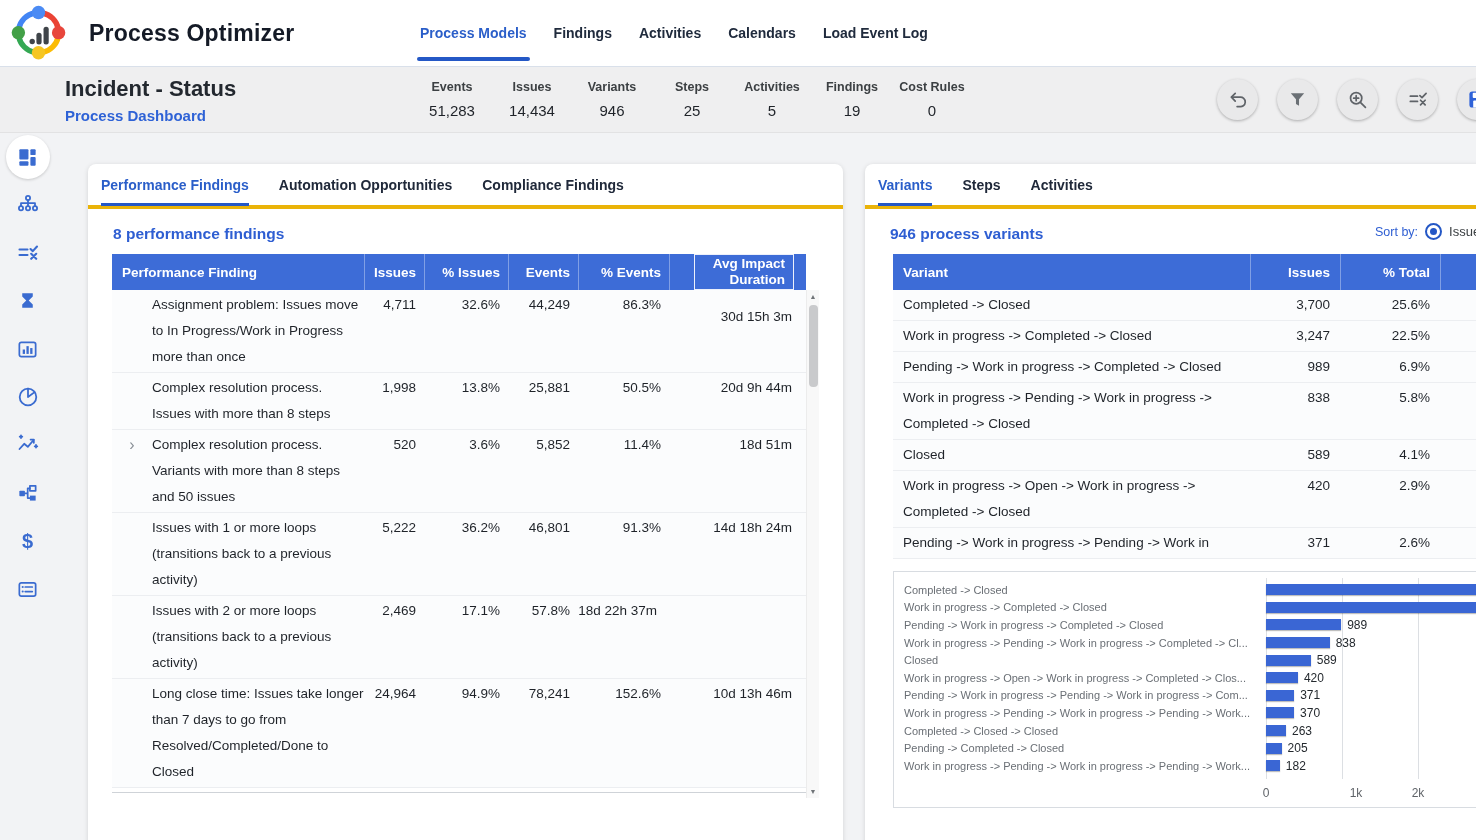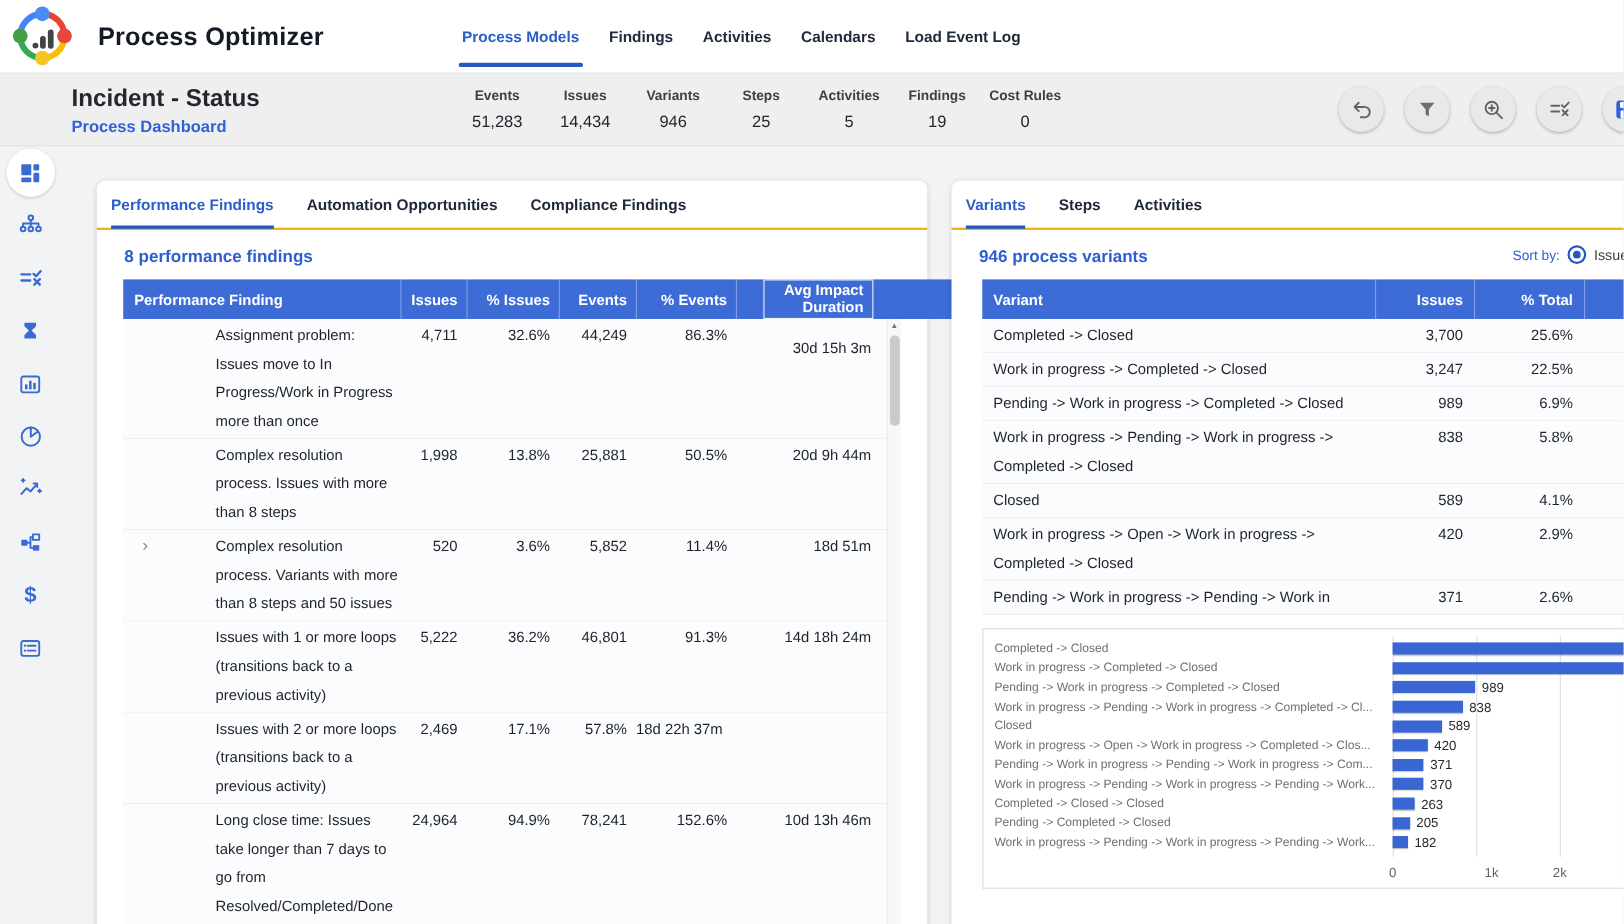--- a/index.html
+++ b/index.html
@@ -30,38 +30,38 @@
   .main { display:flex; height:707px; }
   .sidebar { width:55px; flex:none; display:flex; flex-direction:column; align-items:center; padding-top:2px; gap:4px; }
   .side-item { width:44px; height:44px; display:flex; align-items:center; justify-content:center; border-radius:50%; cursor:pointer; color:#3a6bd0; }
   .side-item.active { background:#fff; box-shadow:0 1px 3px rgba(0,0,0,.18); }
   .dollar { font-size:20px; font-weight:600; color:#3a6bd0; }
   .content { flex:1; position:relative; }
   .card { position:absolute; top:31px; background:#fff; border-radius:8px; box-shadow:0 1px 5px rgba(0,0,0,.13); height:700px; }
   .card.left { left:33px; width:755px; }
   .card.right { left:810px; width:620px; }
 
-  .card-tabs { display:flex; gap:30px; padding:0 13px; border-bottom:2px solid #eab308; height:45px; align-items:center; }
+  .card-tabs { display:flex; gap:30px; padding:0 13px; border-bottom:4px solid #eab308; height:45px; align-items:center; }
   .ptab { font-size:14px; font-weight:700; color:#20293a; position:relative; height:100%; display:flex; align-items:center; cursor:pointer; white-space:nowrap; }
   .ptab.active { color:#2a5ec9; }
   .ptab.active::after { content:""; position:absolute; left:0; right:0; bottom:-1px; height:3px; background:#2458c6; }
   .panel-head { margin:14px 25px 9px; position:relative; height:22px; display:flex; align-items:center; }
   .panel-title { font-size:15.5px; font-weight:700; color:#2e5ed2; }
 
   
   .f-table { margin:0 24px; width:707px; position:relative; }
   .grid-f { display:grid; grid-template-columns:40px 212px 60px 84px 70px 91px 135px; }
-  .f-head { background:#3d6cd7; color:#fff; font-weight:700; font-size:13.5px; height:36px; align-items:center; width:782px; }
+  .f-head { background:#3d6cd7; color:#fff; font-weight:700; font-size:13.5px; height:36px; align-items:center; width:694px; }
   .fh-name { grid-column:1/3; padding-left:10px; }
   .fh-num { text-align:right; padding-right:8px; border-left:1px solid rgba(255,255,255,.35); height:100%; display:flex; align-items:center; justify-content:flex-end; }
   .avg-box { border:1px solid rgba(255,255,255,.9); padding:1px 8px; text-align:right; line-height:16px; width:100px; margin-right:2px; }
   .f-body { width:694px; }
   .f-row { border-bottom:1px solid #eceef1; padding:2px 0; font-size:13.5px; color:#1f2329; background:#fbfcfd; cursor:pointer; }
   .f-exp { text-align:center; color:#8a9097; font-size:16px; line-height:26px; }
-  .f-name { line-height:26px;margin-left:44px; }
+  .f-name { line-height:26px; }
   .f-num { text-align:right; padding-right:8px; line-height:26px; }
   .f-bottom { height:5px; border-bottom:1px solid #cfd3d8; width:694px; }
   .f-scroll { position:absolute; top:36px; right:0; width:13px; bottom:-5px; background:#f8f8f8; border-left:1px solid #ececec; }
   .sc-arrow { position:absolute; left:0; width:100%; text-align:center; font-size:7px; color:#6f7377; cursor:pointer; }
   .sc-thumb { position:absolute; top:15px; left:2px; width:9px; height:82px; background:#c9cacc; border-radius:4px; cursor:pointer; }
 
   
   .v-table { margin-left:28px; width:600px; }
   .grid-v { display:grid; grid-template-columns:357px 90px 100px 53px; }
   .v-head { background:#3d6cd7; color:#fff; font-weight:700; font-size:13.5px; height:36px; align-items:center; }

